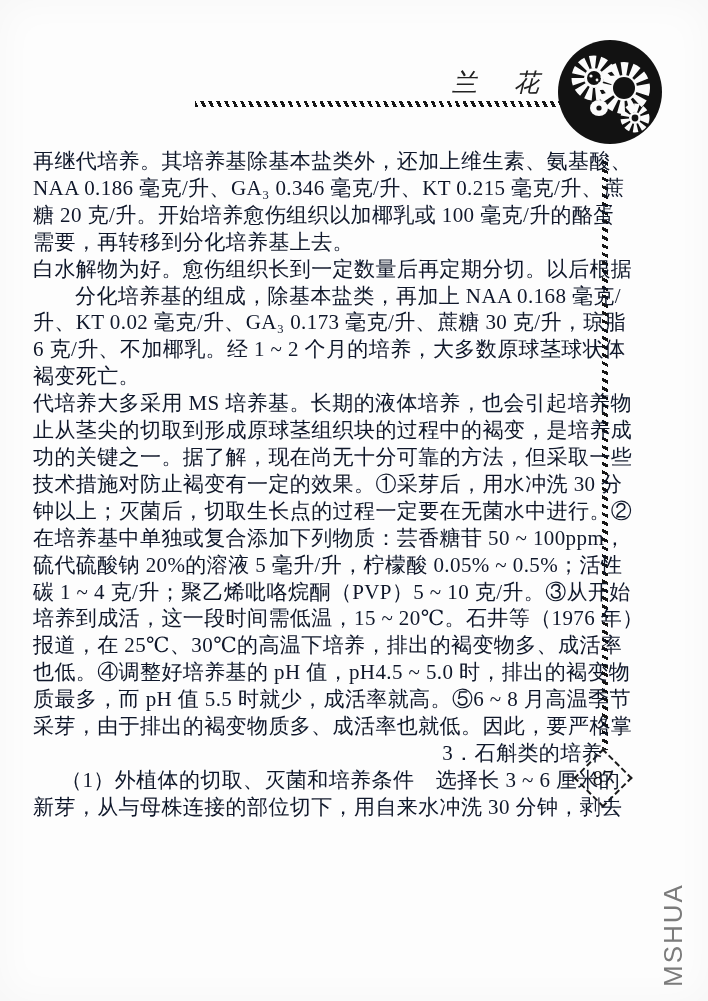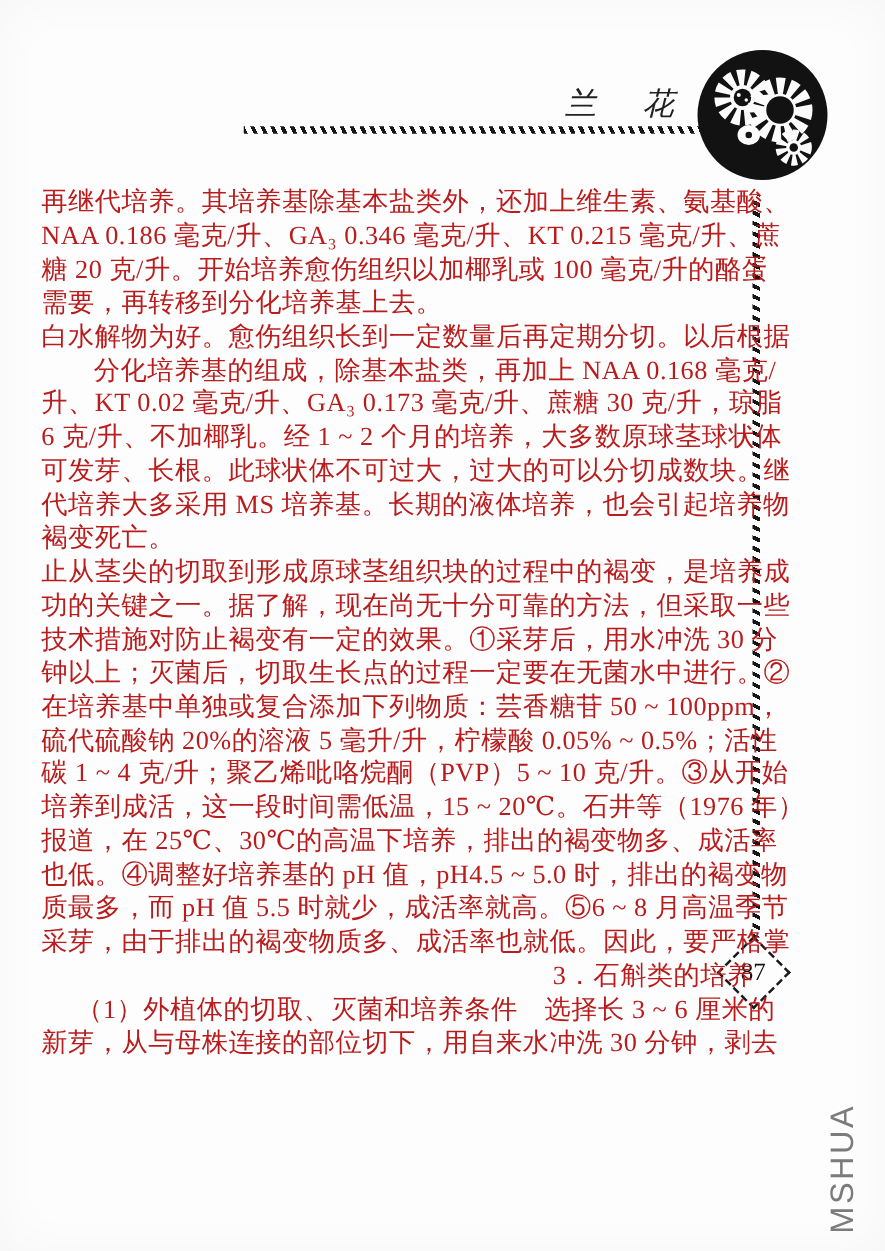--- a/index.html
+++ b/index.html
@@ -26,21 +26,21 @@
     border:2.4px dashed #1a1a1a;transform:rotate(45deg);background:#fdfdfd;
     display:flex;align-items:center;justify-content:center;
   }
   .page-num-diamond span{
     transform:rotate(-45deg);font-size:20px;color:#111;
     font-family:"Liberation Serif",serif;
   }
   .bodytext{position:absolute;left:33px;top:148px;width:570px;}
   .ln{
     font-size:21px;line-height:26.9px;letter-spacing:0.4px;white-space:nowrap;
-    color:#b91c1c;
+    color:#0f172a;
   }
   .ind-a{padding-left:42px;}  
   .ind-b{padding-left:28px;}  
   .ind-c{padding-left:31px;text-align:right;}  
   .watermark{
     position:absolute;left:617px;top:921px;width:110px;height:28px;
     transform:rotate(-90deg);transform-origin:50% 50%;
     font-family:"Liberation Sans",sans-serif;font-size:26px;color:#7b7b7b;
     letter-spacing:2px;text-align:center;
   }
@@ -82,23 +82,22 @@
 
   <div class="bodytext">
     <div class="ln">再继代培养。其培养基除基本盐类外，还加上维生素、氨基酸、</div>
     <div class="ln">NAA 0.186 毫克/升、GA₃ 0.346 毫克/升、KT 0.215 毫克/升、蔗</div>
     <div class="ln">糖 20 克/升。开始培养愈伤组织以加椰乳或 100 毫克/升的酪蛋</div>
     <div class="ln">需要，再转移到分化培养基上去。</div>
     <div class="ln">白水解物为好。愈伤组织长到一定数量后再定期分切。以后根据</div>
     <div class="ln ind-a">分化培养基的组成，除基本盐类，再加上 NAA 0.168 毫克/</div>
     <div class="ln">升、KT 0.02 毫克/升、GA₃ 0.173 毫克/升、蔗糖 30 克/升，琼脂</div>
     <div class="ln">6 克/升、不加椰乳。经 1 ~ 2 个月的培养，大多数原球茎球状体</div>
-    <div class="ln">可发芽、长根。此球状体不可过大，过大的可以分切成数块。继</div>
+    <div class="ln">褐变死亡。</div>
     <div class="ln">代培养大多采用 MS 培养基。长期的液体培养，也会引起培养物</div>
-    <div class="ln">褐变死亡。</div>
     <div class="ln">止从茎尖的切取到形成原球茎组织块的过程中的褐变，是培养成</div>
     <div class="ln">功的关键之一。据了解，现在尚无十分可靠的方法，但采取一些</div>
     <div class="ln">技术措施对防止褐变有一定的效果。①采芽后，用水冲洗 30 分</div>
     <div class="ln">钟以上；灭菌后，切取生长点的过程一定要在无菌水中进行。②</div>
     <div class="ln">在培养基中单独或复合添加下列物质：芸香糖苷 50 ~ 100ppm，</div>
     <div class="ln">硫代硫酸钠 20%的溶液 5 毫升/升，柠檬酸 0.05% ~ 0.5%；活性</div>
     <div class="ln">碳 1 ~ 4 克/升；聚乙烯吡咯烷酮（PVP）5 ~ 10 克/升。③从开始</div>
     <div class="ln">培养到成活，这一段时间需低温，15 ~ 20℃。石井等（1976 年）</div>
     <div class="ln">报道，在 25℃、30℃的高温下培养，排出的褐变物多、成活率</div>
     <div class="ln">也低。④调整好培养基的 pH 值，pH4.5 ~ 5.0 时，排出的褐变物</div>

